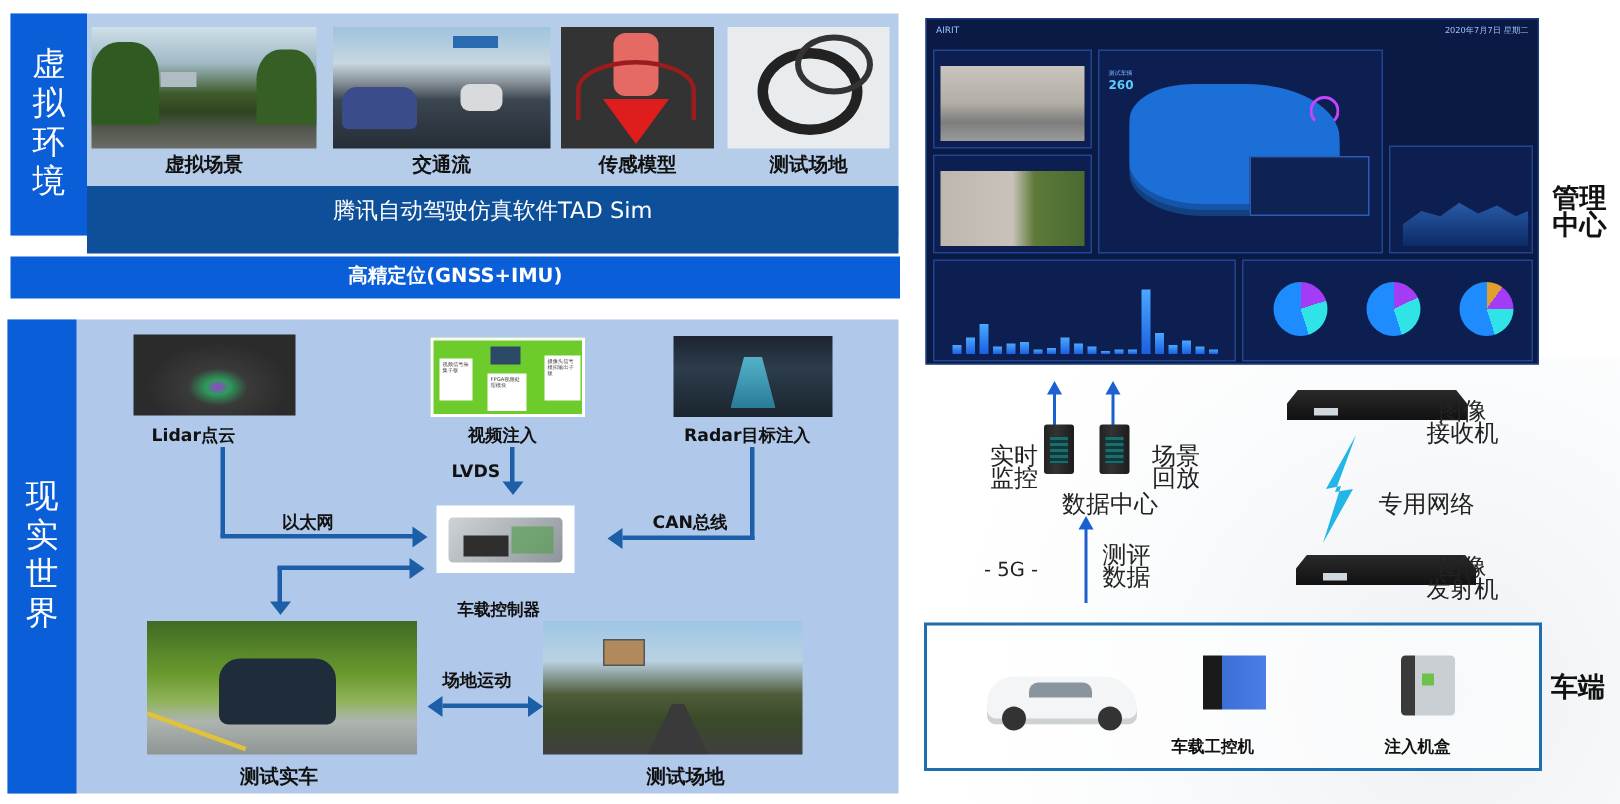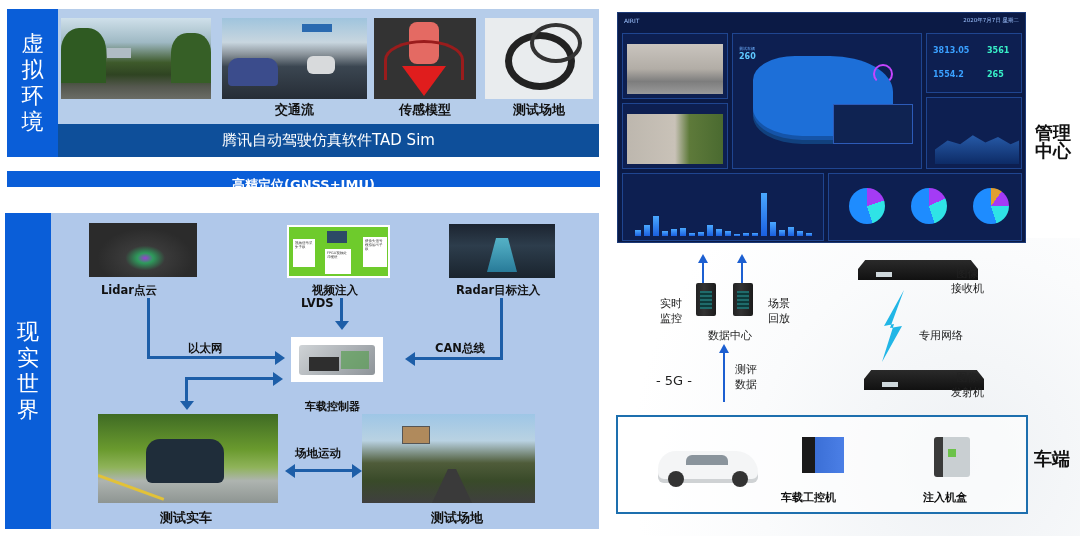--- a/index.html
+++ b/index.html
@@ -6,39 +6,39 @@
   body { width: 1080px; height: 536px; background: #ffffff; font-family: "DejaVu Sans", "Liberation Sans", sans-serif; position: relative; overflow: hidden; }
   .abs { position: absolute; }
 
   
   .virt { left: 7px; top: 9px; width: 592px; height: 148px; background: #b6cdea; }
   .side-label { background: #0a5ed8; color: #fff; font-size: 22px; line-height: 26px; text-align: center; writing-mode: horizontal-tb; display:flex; flex-direction:column; align-items:center; justify-content:center; }
   .side-label span { display:block; }
   .virt .side-label { left: 0; top: 0; width: 51px; height: 148px; }
   .thumb { position:absolute; border: none; overflow: hidden; }
   .cap { position:absolute; font-weight: bold; font-size: 13px; color: #111; text-align: center; }
-  .tadbar { left: 51px; top: 115px; width: 541px; height: 33px; background: #0e4f9a; color: #fff; font-size: 15px; text-align: center; line-height: 33px; }
-
-  .gnss { left: 7px; top: 171px; width: 593px; height: 16px; background: #0a5ed8; color: #fff; font-weight: bold; font-size: 13px; text-align: center; line-height: 28px; }
+  .tadbar { left: 51px; top: 115px; width: 541px; height: 45px; background: #0e4f9a; color: #fff; font-size: 15px; text-align: center; line-height: 33px; }
+
+  .gnss { left: 7px; top: 171px; width: 593px; height: 28px; background: #0a5ed8; color: #fff; font-weight: bold; font-size: 13px; text-align: center; line-height: 28px; }
 
   .real { left: 5px; top: 213px; width: 594px; height: 316px; background: #b0c8ea; }
   .real .side-label { left: 0; top: 0; width: 46px; height: 316px; }
 
   .lbl { position:absolute; font-weight: bold; font-size: 11.5px; color: #111; }
   .line { position:absolute; background: #1d5ea8; }
 
   
   .dash { left: 617px; top: 12px; width: 409px; height: 231px; background: #0b1a45; border: 1px solid #1c3a78; overflow:hidden; }
   .dash-title { position:absolute; left: 120px; top: 2px; width: 170px; height: 18px; color:#c9dcff; font-size: 7px; text-align:center; line-height:18px; background: linear-gradient(#13306b,#0b1a45); border-bottom:1px solid #3b6cc8; }
   .dash-logo { position:absolute; left: 6px; top:4px; color:#9ec2ff; font-size:6px; }
   .dash-date { position:absolute; right: 6px; top:4px; color:#9ec2ff; font-size:5.5px; }
   .panel { position:absolute; border: 1px solid #1f4590; background: rgba(15,35,90,0.6); }
   .stat { position:absolute; font-weight:bold; font-size:10px; }
 
-  .rlabel { position:absolute; font-size: 11px; color:#222; line-height: 15px; }
+  .rlabel { position:absolute; font-size: 16px; color:#222; line-height: 15px; }
   .rbold { position:absolute; font-weight: bold; font-size: 18px; color:#111; line-height: 18px; }
 
   .vehicle-box { left: 616px; top: 415px; width: 412px; height: 99px; border: 2px solid #1d6fae; background: rgba(255,255,255,0.6); }
   .server { position:absolute; width: 20px; height: 33px; background: linear-gradient(90deg,#222 0,#333 40%,#1c1c1c 100%); border-radius: 2px; }
   .server::after { content:""; position:absolute; left:4px; top:8px; width:12px; height: 18px; background: repeating-linear-gradient(#1f6b6b 0 2px, #0d3a3a 2px 4px); }
   .rack { position:absolute; width: 120px; height: 20px; background: linear-gradient(#2a2a2a,#111); clip-path: polygon(6% 0,94% 0,100% 45%,100% 100%,0 100%,0 45%); }
   .rack::after { content:""; position:absolute; left: 18px; bottom:3px; width: 16px; height:5px; background:#cfd8dc; }
 </style>
 </head>
 <body>
@@ -49,20 +49,21 @@
     <span>拟</span>
     <span>环</span>
     <span>境</span>
   </div>
 
   <div class="thumb" style="left:54px;top:9px;width:150px;height:81px;background:linear-gradient(180deg,#cfe0ea 0,#9fb9c4 30%,#3e5a2b 55%,#2f4422 70%,#55584f 85%,#6b6d66 100%);">
     <div style="position:absolute;left:0;top:10px;width:45px;height:55px;background:#2f5a22;border-radius:40% 40% 0 0;"></div>
     <div style="position:absolute;right:0;top:15px;width:40px;height:50px;background:#365f26;border-radius:40% 40% 0 0;"></div>
     <div style="position:absolute;left:46px;top:30px;width:24px;height:10px;background:#b0bcc4;"></div>
   </div>
+  <div class="cap" style="left:54px;top:92px;width:150px;">虚拟场景</div>
 
   <div class="thumb" style="left:215px;top:9px;width:145px;height:81px;background:linear-gradient(180deg,#9fc4dd 0,#c8d6df 30%,#8a939a 45%,#3b4651 60%,#262d36 100%);">
     <div style="position:absolute;left:6px;top:40px;width:50px;height:28px;background:#3b4c8c;border-radius:10px 10px 4px 4px;"></div>
     <div style="position:absolute;left:85px;top:38px;width:28px;height:18px;background:#d8dadc;border-radius:6px;"></div>
     <div style="position:absolute;left:80px;top:6px;width:30px;height:8px;background:#2a6ab0;"></div>
   </div>
   <div class="cap" style="left:215px;top:92px;width:145px;">交通流</div>
 
   <div class="thumb" style="left:367px;top:9px;width:102px;height:81px;background:#333;">
     <div style="position:absolute;left:35px;top:4px;width:30px;height:42px;background:#e46a63;border-radius:8px;"></div>
@@ -99,21 +100,21 @@
     <div style="position:absolute;left:36px;top:22px;width:26px;height:25px;background:#fff;font-size:3.5px;color:#444;padding:2px;">FPGA视频处理模块</div>
     <div style="position:absolute;left:74px;top:10px;width:24px;height:30px;background:#fff;font-size:3.5px;color:#444;padding:2px;">摄像头信号模拟输出子板</div>
   </div>
   <div class="lbl" style="left:307px;top:70px;">视频注入</div>
 
   <div class="thumb" style="left:444px;top:11px;width:106px;height:54px;background:linear-gradient(180deg,#1c2430 0,#2d3d4c 40%,#1a242e 100%);">
     <div style="position:absolute;left:38px;top:14px;width:30px;height:34px;background:linear-gradient(#5fd0e6,#2b8fb2);opacity:0.8;clip-path:polygon(30% 0,70% 0,100% 100%,0 100%);"></div>
   </div>
   <div class="lbl" style="left:451px;top:70px;">Radar目标注入</div>
 
-  <div class="lbl" style="left:296px;top:83px;">LVDS</div>
+  <div class="lbl" style="left:296px;top:94px;">LVDS</div>
   <div class="line" style="left:335px;top:85px;width:3px;height:25px;"></div>
   <div class="abs" style="left:330px;top:108px;width:0;height:0;border-left:7px solid transparent;border-right:7px solid transparent;border-top:9px solid #1d5ea8;"></div>
 
   <div class="line" style="left:142px;top:85px;width:3px;height:60px;"></div>
   <div class="line" style="left:142px;top:143px;width:130px;height:3px;"></div>
   <div class="abs" style="left:270px;top:138px;width:0;height:0;border-top:7px solid transparent;border-bottom:7px solid transparent;border-left:10px solid #1d5ea8;"></div>
   <div class="lbl" style="left:183px;top:128px;">以太网</div>
 
   <div class="line" style="left:495px;top:85px;width:3px;height:62px;"></div>
   <div class="line" style="left:410px;top:144px;width:88px;height:3px;"></div>
@@ -164,26 +165,20 @@
   </div>
 
   <div class="panel" style="left:114px;top:20px;width:190px;height:136px;">
     <div style="position:absolute;left:6px;top:12px;color:#6fb0ff;font-size:4px;">测试车辆</div>
     <div style="position:absolute;left:6px;top:18px;color:#5fc9ff;font-size:8px;font-weight:bold;">260</div>
     <div style="position:absolute;left:20px;top:22px;width:140px;height:80px;background:#1d6fd8;border-radius:30% 45% 20% 35%;box-shadow:0 4px 0 #1554a8,0 8px 0 #11417e;"></div>
     <div style="position:absolute;left:100px;top:70px;width:80px;height:40px;background:#0f2352;border:1px solid #2d5bb8;"></div>
     <div style="position:absolute;left:140px;top:30px;width:20px;height:20px;border:2px solid #c644ff;border-radius:50%;border-bottom-color:transparent;"></div>
   </div>
 
-  <div class="panel" style="left:308px;top:20px;width:96px;height:60px;">
-    <div class="stat" style="left: 6px; top: 12px; font-size: 8px; color: rgb(58, 160, 255);">3813.05</div>
-    <div class="stat" style="left: 60px; top: 12px; font-size: 8px; color: rgb(56, 240, 200);">3561</div>
-    <div class="stat" style="left: 6px; top: 36px; font-size: 8px; color: rgb(58, 160, 255);">1554.2</div>
-    <div class="stat" style="left: 60px; top: 36px; font-size: 8px; color: rgb(56, 240, 200);">265</div>
-  </div>
   <div class="panel" style="left:308px;top:84px;width:96px;height:72px;">
     <div style="position:absolute;left:8px;top:30px;width:84px;height:36px;background:linear-gradient(#2d66b8,#0d2b66);clip-path:polygon(0 60%,15% 35%,30% 45%,45% 20%,60% 40%,75% 25%,90% 45%,100% 35%,100% 100%,0 100%);"></div>
   </div>
 
   <div class="panel" style="left:4px;top:160px;width:202px;height:68px;">
     <div id="barchart" style="position:absolute;left:12px;top:10px;width:186px;height:52px;display:flex;align-items:flex-end;gap:3px;">
         <div style="width: 6px; height: 6px; background: linear-gradient(rgb(74, 168, 255), rgb(26, 95, 224));"></div>
         <div style="width: 6px; height: 11.3333px; background: linear-gradient(rgb(74, 168, 255), rgb(26, 95, 224));"></div>
         <div style="width: 6px; height: 20px; background: linear-gradient(rgb(74, 168, 255), rgb(26, 95, 224));"></div>
         <div style="width: 6px; height: 5px; background: linear-gradient(rgb(74, 168, 255), rgb(26, 95, 224));"></div>

